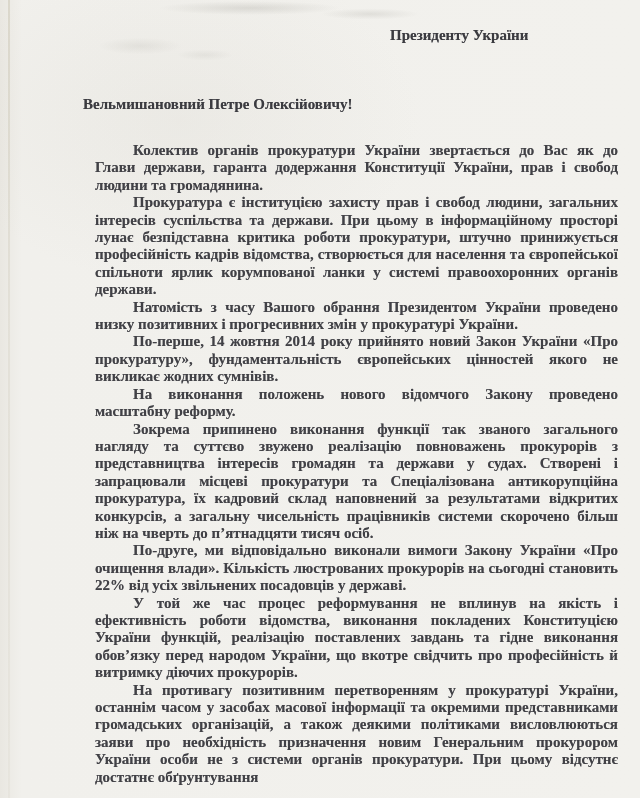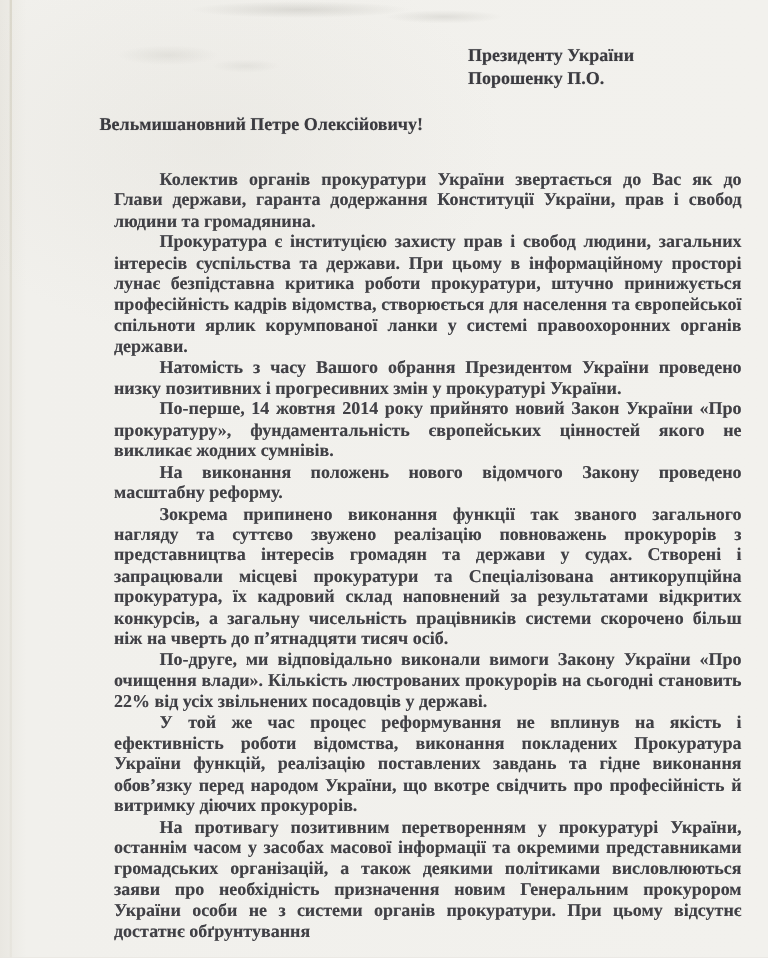--- a/index.html
+++ b/index.html
@@ -29,21 +29,21 @@
     bottom: 0;
     width: 2px;
     background: linear-gradient(180deg,
       rgba(198,192,172,0.45) 0%,
       rgba(205,200,184,0.30) 40%,
       rgba(208,203,188,0.18) 100%);
   }
   .addressee {
     position: absolute;
     left: 390px;
-    top: 38px;
+    top: 26px;
     font-size: 15px;
     line-height: 19px;
     font-weight: bold;
     color: #3b3b40;
     text-shadow: 0 0 0.6px rgba(59,59,64,0.55);
   }
   .salutation {
     position: absolute;
     left: 83px;
     top: 96px;
@@ -73,29 +73,28 @@
   }
 </style>
 </head>
 <body>
 
 <div class="page">
   <div class="crease"></div>
 
   <div class="addressee">
     <div>Президенту України</div>
-    <div>Порошенку П.О.</div>
   </div>
 
   <div class="salutation">Вельмишановний Петре Олексійовичу!</div>
 
   <div class="body-text">
       <p>Колектив органів прокуратури України звертається до Вас як до Глави держави, гаранта додержання Конституції України, прав і свобод людини та громадянина.</p>
       <p>Прокуратура є інституцією захисту прав і свобод людини, загальних інтересів суспільства та держави. При цьому в інформаційному просторі лунає безпідставна критика роботи прокуратури, штучно принижується професійність кадрів відомства, створюється для населення та європейської спільноти ярлик корумпованої ланки у системі правоохоронних органів держави.</p>
       <p>Натомість з часу Вашого обрання Президентом України проведено низку позитивних і прогресивних змін у прокуратурі України.</p>
       <p>По-перше, 14 жовтня 2014 року прийнято новий Закон України «Про прокуратуру», фундаментальність європейських цінностей якого не викликає жодних сумнівів.</p>
       <p>На виконання положень нового відомчого Закону проведено масштабну реформу.</p>
       <p>Зокрема припинено виконання функції так званого загального нагляду та суттєво звужено реалізацію повноважень прокурорів з представництва інтересів громадян та держави у судах. Створені і запрацювали місцеві прокуратури та Спеціалізована антикорупційна прокуратура, їх кадровий склад наповнений за результатами відкритих конкурсів, а загальну чисельність працівників системи скорочено більш ніж на чверть до п’ятнадцяти тисяч осіб.</p>
       <p>По-друге, ми відповідально виконали вимоги Закону України «Про очищення влади». Кількість люстрованих прокурорів на сьогодні становить 22% від усіх звільнених посадовців у державі.</p>
-      <p>У той же час процес реформування не вплинув на якість і ефективність роботи відомства, виконання покладених Прокуратура України функцій, реалізацію поставлених завдань та гідне виконання обов’язку перед народом України, що вкотре свідчить про професійність й витримку діючих прокурорів.</p>
+      <p>У той же час процес реформування не вплинув на якість і ефективність роботи відомства, виконання покладених Конституцією України функцій, реалізацію поставлених завдань та гідне виконання обов’язку перед народом України, що вкотре свідчить про професійність й витримку діючих прокурорів.</p>
       <p>На противагу позитивним перетворенням у прокуратурі України, останнім часом у засобах масової інформації та окремими представниками громадських організацій, а також деякими політиками висловлюються заяви про необхідність призначення новим Генеральним прокурором України особи не з системи органів прокуратури. При цьому відсутнє достатнє обґрунтування</p>
     </div>
 </div>
 
 </body></html>

